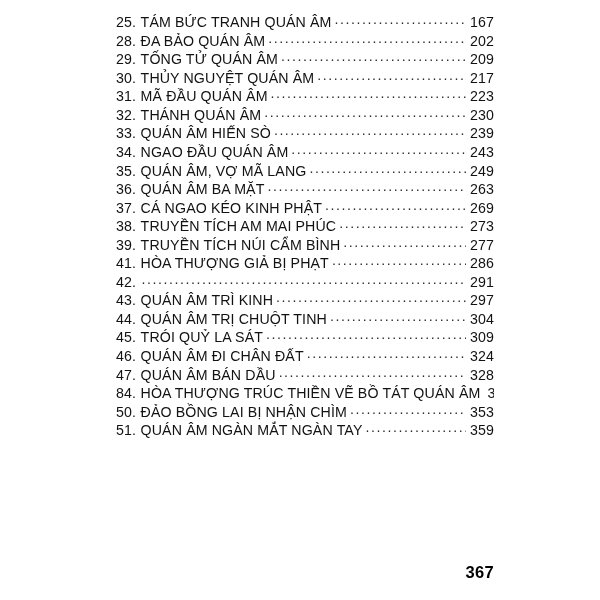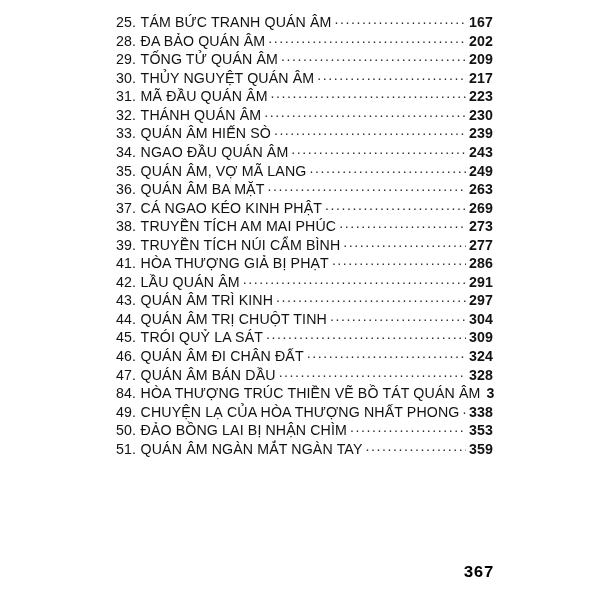--- a/index.html
+++ b/index.html
@@ -69,31 +69,30 @@
     font-size: 14.2px;
     color: #2a2a2a;
     position: absolute;
     left: 0;
     bottom: 0;
     white-space: nowrap;
   }
 
   .entry-page {
     flex: 0 0 auto;
-    text-align: left;
+    text-align: right;
     min-width: 25px;
     padding-left: 2px;
-    font-weight: bold;
   }
 
   .folio {
     position: absolute;
     right: 106px;
     top: 563px;
-    font-family: Liberation Mono, monospace;
+    font-family: Liberation Sans, sans-serif;
     font-weight: bold;
     font-size: 16.5px;
     color: #000000;
     letter-spacing: 0.3px;
   }
 </style>
 </head>
 <body>
 
 <div class="page">
@@ -178,21 +177,20 @@
         <span class="entry-page">277</span>
       </div>
       <div class="toc-entry">
         <span class="entry-num">41.</span>
         <span class="entry-title">HÒA THƯỢNG GIẢ BỊ PHẠT</span>
         <span class="entry-leader"></span>
         <span class="entry-page">286</span>
       </div>
       <div class="toc-entry">
         <span class="entry-num">42.</span>
-        <span class="entry-title">LẦU QUÁN ÂM</span>
         <span class="entry-leader"></span>
         <span class="entry-page">291</span>
       </div>
       <div class="toc-entry">
         <span class="entry-num">43.</span>
         <span class="entry-title">QUÁN ÂM TRÌ KINH</span>
         <span class="entry-leader"></span>
         <span class="entry-page">297</span>
       </div>
       <div class="toc-entry">
@@ -219,26 +217,20 @@
         <span class="entry-leader"></span>
         <span class="entry-page">328</span>
       </div>
       <div class="toc-entry">
         <span class="entry-num">84.</span>
         <span class="entry-title">HÒA THƯỢNG TRÚC THIỀN VẼ BỒ TÁT QUÁN ÂM</span>
         <span class="entry-leader"></span>
         <span class="entry-page">334</span>
       </div>
       <div class="toc-entry">
-        <span class="entry-num">49.</span>
-        <span class="entry-title">CHUYỆN LẠ CỦA HÒA THƯỢNG NHẤT PHONG</span>
-        <span class="entry-leader"></span>
-        <span class="entry-page">338</span>
-      </div>
-      <div class="toc-entry">
         <span class="entry-num">50.</span>
         <span class="entry-title">ĐẢO BỒNG LAI BỊ NHẬN CHÌM</span>
         <span class="entry-leader"></span>
         <span class="entry-page">353</span>
       </div>
       <div class="toc-entry">
         <span class="entry-num">51.</span>
         <span class="entry-title">QUÁN ÂM NGÀN MẮT NGÀN TAY</span>
         <span class="entry-leader"></span>
         <span class="entry-page">359</span>

